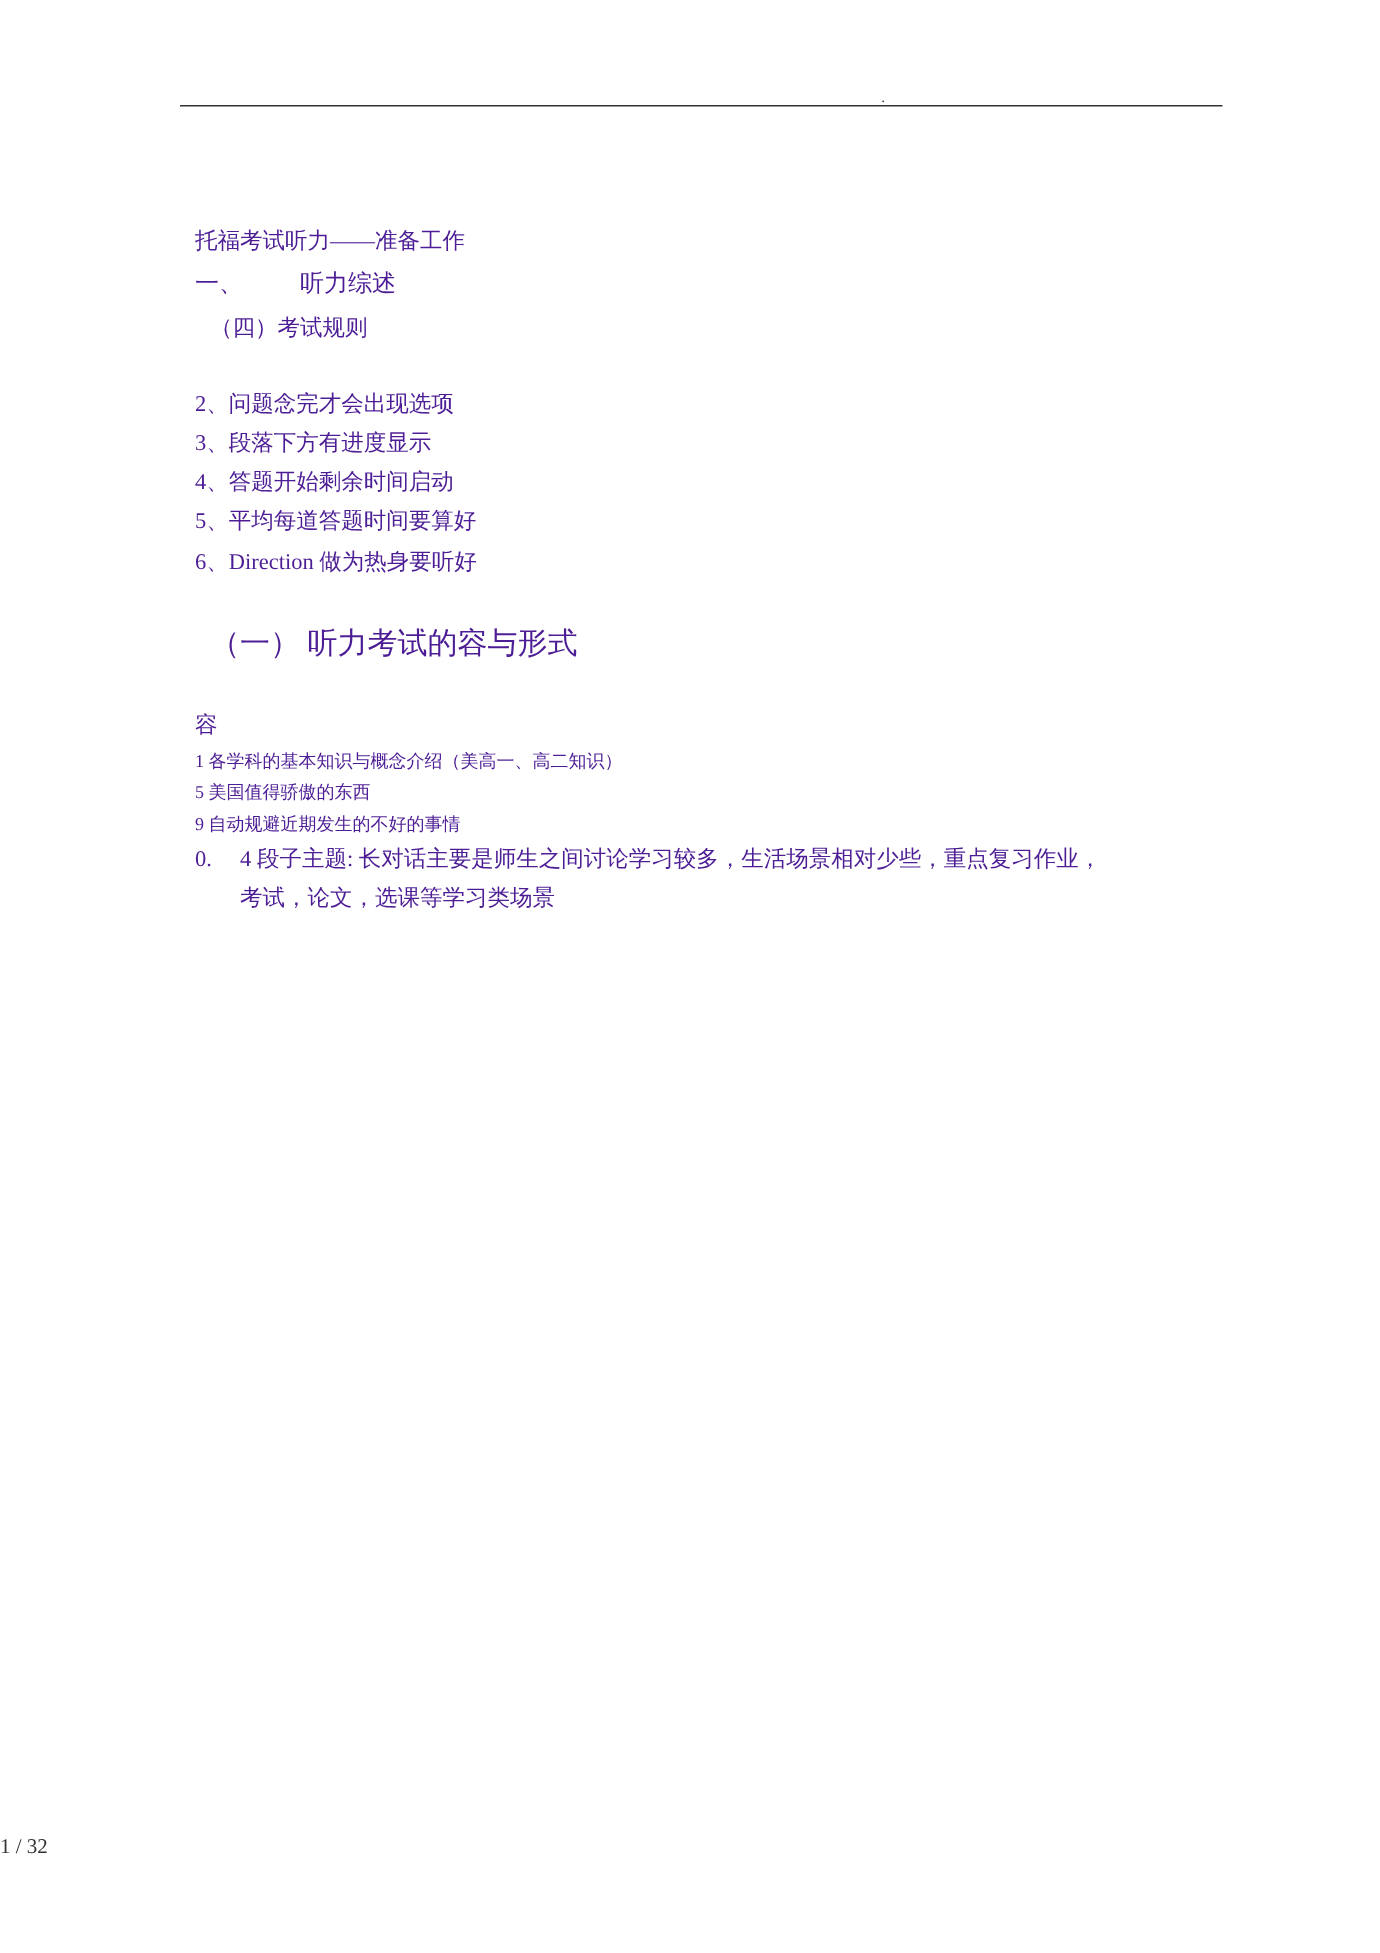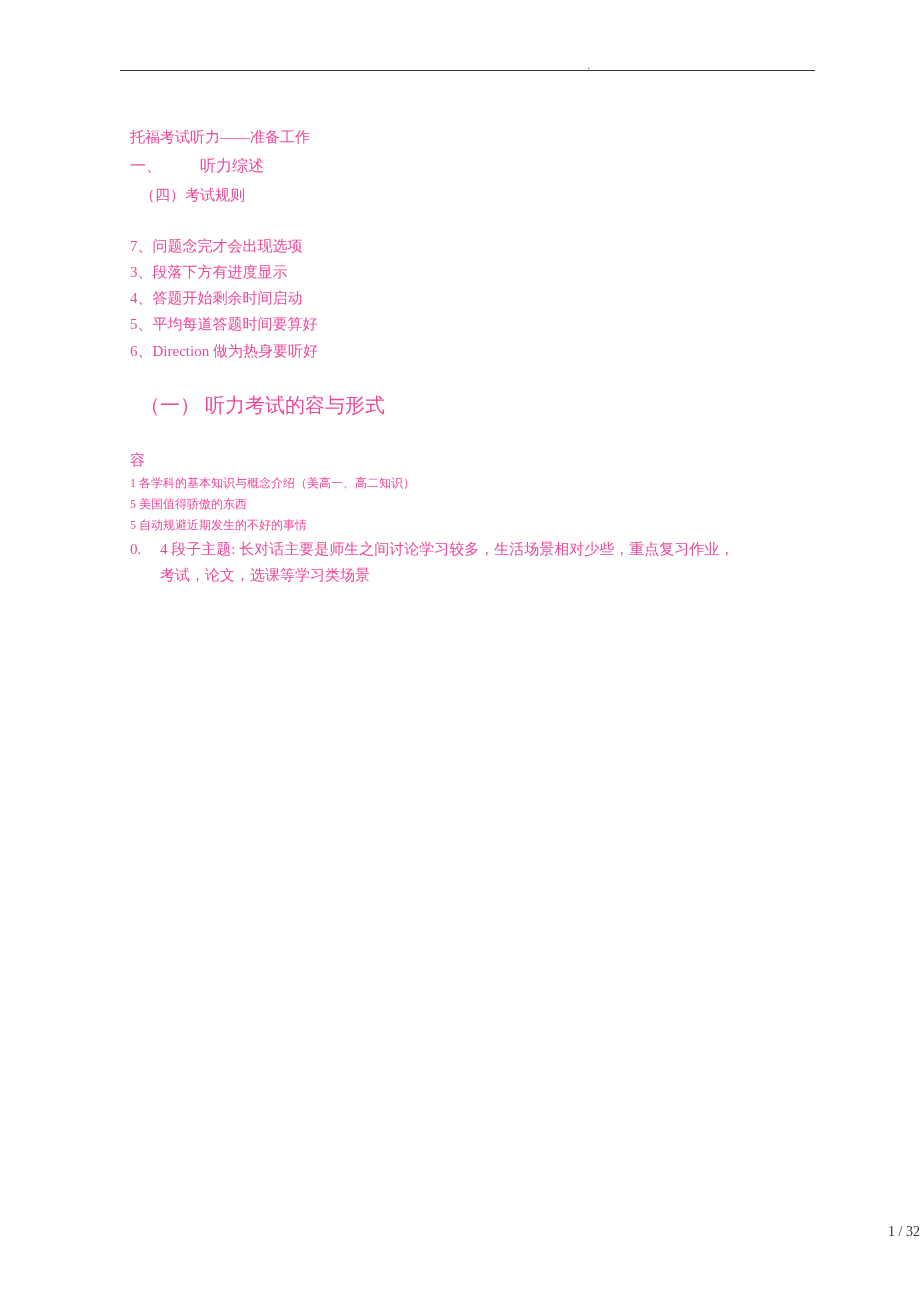--- a/index.html
+++ b/index.html
@@ -28,24 +28,24 @@
       border-top: 1px solid #333;
     }
     .dot {
       position: absolute;
       top: 60px;
       right: 330px;
       font-size: 10px;
       color: #333;
     }
     .content {
-      margin-top: 54px;
+      margin-top: 78px;
       font-size: 15px;
       line-height: 1.75;
-      color: #ec4899;
+      color: #4c1d95;
     }
     .title-line {
       font-size: 15px;
     }
     .heading-line {
       font-size: 16px;
       font-weight: normal;
       margin-top: 2px;
     }
     .heading-num {
@@ -89,21 +89,21 @@
     }
     .item-4-line2 {
       margin-left: 30px;
       font-size: 15px;
     }
     .page-number {
       position: absolute;
       bottom: 62px;
       left: 0;
       right: 0;
-      text-align: right;
+      text-align: left;
       font-size: 14px;
       color: #333;
     }
   </style>
 </head>
 <body>
 
 <div class="page">
   <div class="top-rule"></div>
   <div class="dot">.</div>
@@ -112,37 +112,37 @@
     <div class="title-line">托福考试听力——准备工作</div>
 
     <div class="heading-line">
       <span class="heading-num">一、</span><span>听力综述</span>
     </div>
 
     <div class="subheading">（四）考试规则</div>
 
     <div class="spacer"></div>
 
-    <div class="list-item">7、问题念完才会出现选项</div>
+    <div class="list-item">2、问题念完才会出现选项</div>
     <div class="list-item">3、段落下方有进度显示</div>
     <div class="list-item">4、答题开始剩余时间启动</div>
     <div class="list-item">5、平均每道答题时间要算好</div>
     <div class="list-item">6、Direction 做为热身要听好</div>
 
     <div class="spacer"></div>
 
     <div class="section-label">（一） 听力考试的容与形式</div>
 
     <div class="spacer"></div>
 
     <div class="content-label">容</div>
 
     <div class="numbered">1 各学科的基本知识与概念介绍（美高一、高二知识）</div>
     <div class="numbered">5 美国值得骄傲的东西</div>
-    <div class="numbered">5 自动规避近期发生的不好的事情</div>
+    <div class="numbered">9 自动规避近期发生的不好的事情</div>
 
     <div class="item-4">
       <span class="item-4-num">0.</span>
       <span class="item-4-body">
         <span>4 段子主题: 长对话主要是</span><span class="underline">师生之间讨论学习较多</span><span>，生活场景相对少些，重点复习作业，</span>
       </span>
     </div>
     <div class="item-4-line2">考试，论文，选课等学习类场景</div>
   </div>
 

